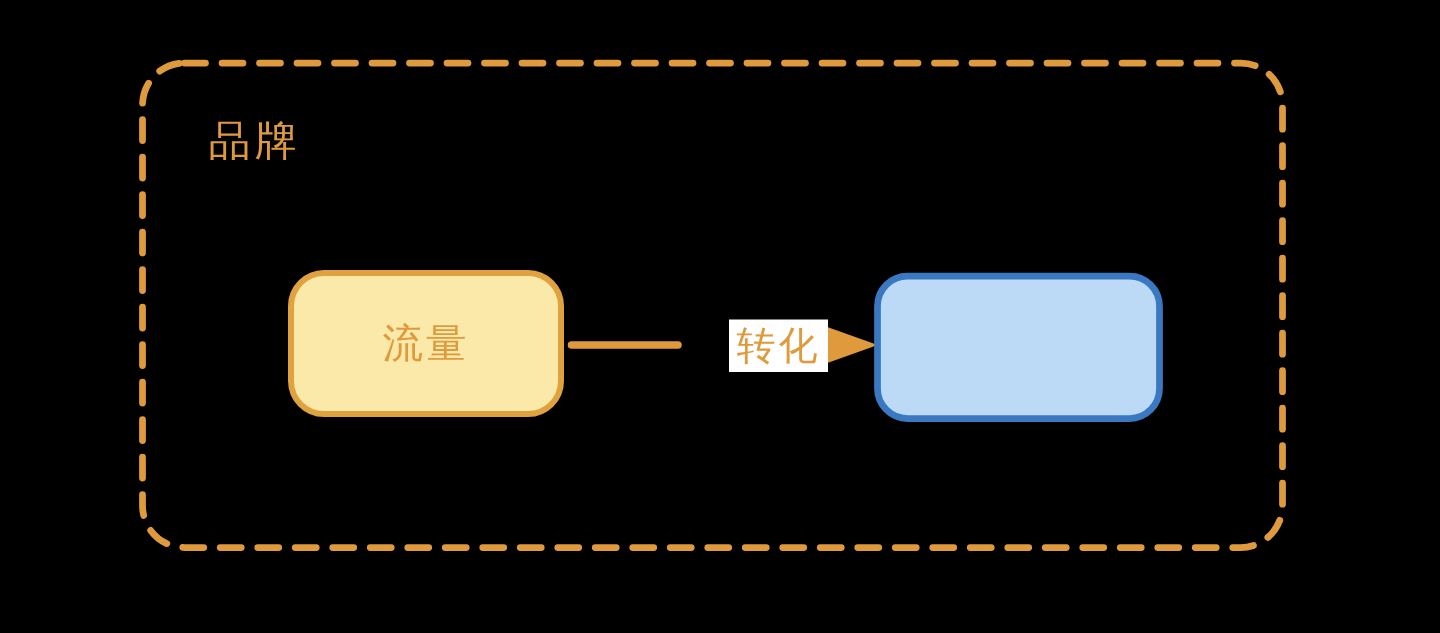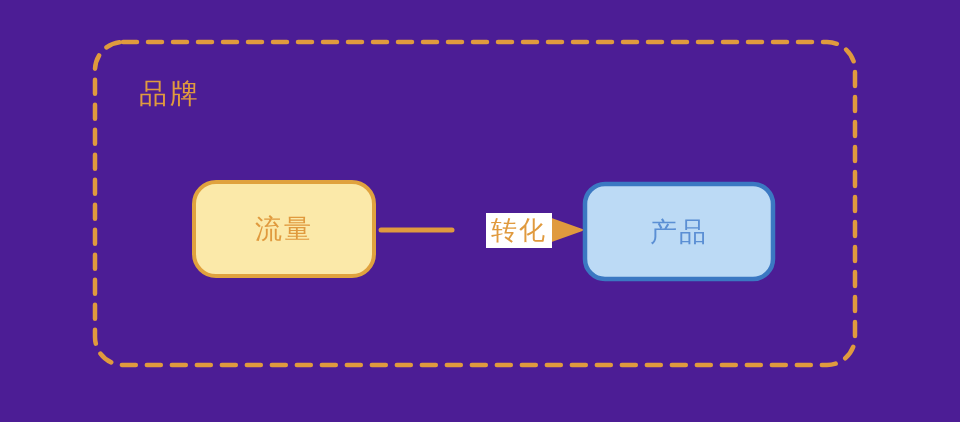--- a/index.html
+++ b/index.html
@@ -7,21 +7,21 @@
     padding: 0;
     background: #ffffff;
   }
   body {
     font-family: "Liberation Sans", "DejaVu Sans", sans-serif;
   }
   #canvas {
     position: relative;
     width: 960px;
     height: 422px;
-    background: #4c1d95;
+    background: #000000;
     overflow: hidden;
   }
   #diagram-svg {
     position: absolute;
     left: 0;
     top: 0;
     width: 960px;
     height: 422px;
   }
   .node-label {
@@ -89,17 +89,16 @@
       <line x1="381" y1="230" x2="452" y2="230" stroke="#E09A3E" stroke-width="5" stroke-linecap="round"></line>
       <line x1="514" y1="230" x2="550" y2="230" stroke="#E09A3E" stroke-width="5" stroke-linecap="round"></line>
       <path d="M 540 215 L 582 230 L 540 245 L 548 232 L 540 230 L 548 228 Z" fill="#E09A3E" stroke="#E09A3E" stroke-width="2" stroke-linejoin="round"></path>
     </g>
   </svg>
 
   <div id="group-label">品牌</div>
 
   <div id="traffic-label" class="node-label">流量</div>
 
-  <div id="product-label" class="node-label">产品</div>
 
   <div id="edge-label">转化</div>
 
 </div>
 
 </body></html>

